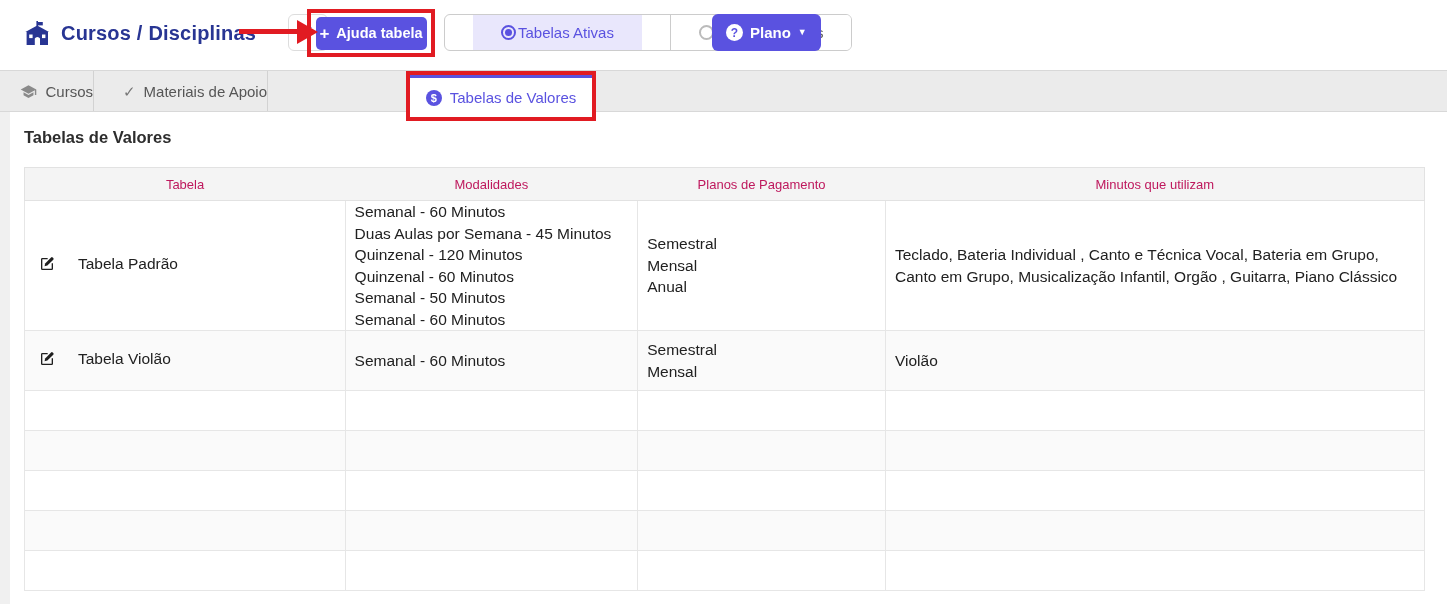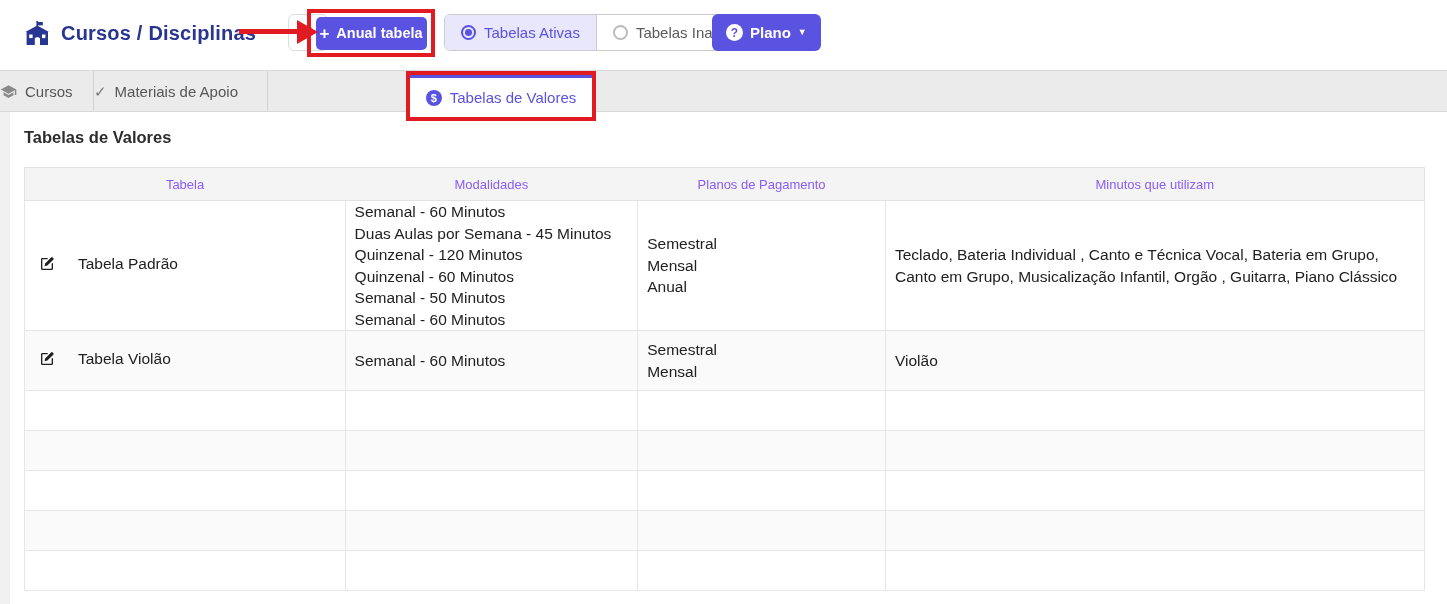--- a/index.html
+++ b/index.html
@@ -28,41 +28,41 @@
                 border:4px solid var(--annotation-red,#e11b22); z-index:4;
                 display:flex; align-items:center; justify-content:center; }
   .btn-primary { background:var(--accent,#5a52e0); color:#fff; border:none; border-radius:5px;
                  font-family:inherit; font-size:14.5px; font-weight:bold; cursor:pointer;
                  display:flex; align-items:center; justify-content:center; }
   .new-table-btn { width:111px; height:33px; gap:7px; }
   .plus-glyph { font-size:17px; font-weight:bold; line-height:1; }
 
   .toggle-group { position:absolute; left:444px; top:14px; height:37px; display:flex;
                   border:1px solid #ccc; border-radius:6px; overflow:hidden; background:#fff; }
-  .toggle-seg { display:flex; align-items:center; gap:8px; padding:0 16px; font-size:15px;
-                border:none; background:#fff; font-family:inherit; cursor:pointer; color:#5a5a5a; }
+  .toggle-seg { display:flex; align-items:center; gap:2px; padding:0 28px; font-size:15px;
+                border:none; background:#fff; font-family:inherit; cursor:pointer; color:#5a5a5a;margin-left:28px; }
   .toggle-seg.on { background:var(--lavender,#e9e7fc); color:var(--accent,#5a52e0); font-weight:500; }
   .toggle-seg + .toggle-seg { border-left:1px solid #ccc; }
   .radio { width:15px; height:15px; border-radius:50%; display:inline-block; position:relative; flex:0 0 auto; }
   .radio.on { border:2px solid var(--accent,#5a52e0); }
   .radio.on::after { content:""; position:absolute; left:2px; top:2px; width:7px; height:7px;
                      border-radius:50%; background:var(--accent,#5a52e0); }
   .radio.off { border:2px solid #bbb; }
 
   .help-btn { position:absolute; left:712px; top:14px; height:37px; padding:0 14px; gap:7px;
               font-size:15px; border-radius:6px; }
   .qmark-circle { width:17px; height:17px; border-radius:50%; background:#fff; color:var(--accent,#5a52e0);
                   font-size:12px; font-weight:bold; display:flex; align-items:center; justify-content:center; }
   .caret { font-size:9px; line-height:1; }
 
   
   .tabbar { position:absolute; left:0; top:70px; width:100%; height:42px; background:#ebebeb;
             border-top:1px solid #d8d8d8; border-bottom:1px solid #d8d8d8; }
   .tabs-row { display:flex; height:100%; }
-  .tab { display:flex; align-items:center; justify-content:flex-start; gap:8px; height:100%;
+  .tab { display:flex; align-items:center; justify-content:flex-end; gap:8px; height:100%;
          font-size:15px; color:#565656; border-right:1px solid #d2d2d2; cursor:pointer; }
   .tab-cursos { width:94px; } .tab-materiais { width:174px; } .tab-plano { width:140px; }
   .tab-ico { width:17px; height:17px; fill:#8a8a8a; flex:0 0 auto; }
   .check-glyph { color:#777; font-size:15px; line-height:1; }
 
   .redbox-tab { position:absolute; left:406px; top:0; z-index:6;
                 border:4px solid var(--annotation-red,#e11b22); }
   .tab-active { width:182px; height:42px; background:#fff; border-top:3px solid var(--accent,#5a52e0);
                 display:flex; align-items:center; justify-content:center; gap:8px;
                 color:var(--accent,#5a52e0); font-size:15px; cursor:pointer; }
@@ -71,21 +71,21 @@
                    justify-content:center; flex:0 0 auto; }
 
   
   .main { position:absolute; left:0; top:112px; width:100%; height:492px; background:#fff;
           padding:16px 22px 0 24px; }
   .left-gutter { position:absolute; left:0; top:112px; width:10px; height:492px; background:#f0f0f0; z-index:3; }
   .section-title { font-size:16.5px; font-weight:bold; color:#2d2d2d; height:20px; margin-bottom:19px; }
 
   table.values { width:1401px; border-collapse:collapse; table-layout:fixed; }
   col.c1{width:22.9%;} col.c2{width:20.9%;} col.c3{width:17.7%;} col.c4{width:38.5%;}
-  thead th { height:33px; background:#f4f4f4; font-size:13px; font-weight:400; color:#8b5cf6;
+  thead th { height:33px; background:#f4f4f4; font-size:13px; font-weight:400; color:#be185d;
              text-align:center; border-top:1px solid #e2e2e2; border-bottom:1px solid #e2e2e2; }
   thead th:first-child { border-left:1px solid #e2e2e2; }
   thead th:last-child  { border-right:1px solid #e2e2e2; }
   tbody td { border:1px solid #e6e6e6; vertical-align:middle; font-size:15.5px; color:#212121;
              padding-left:9px; padding-right:8px; line-height:21.5px; }
   tbody td:first-child { padding-left:14px; }
   tbody tr:nth-child(even) { background:#fafafa; }
   tr.r1 { height:129px; } tr.r2 { height:40px; } tr.r3 { height:60px; } tr.empty { height:40px; }
   .namecell { display:inline-flex; align-items:center; gap:23px; }
   .edit-ico { width:16px; height:16px; fill:#1f1f1f; cursor:pointer; flex:0 0 auto; }
@@ -115,21 +115,21 @@
 
     <button class="mini-btn"></button>
     <span class="partial-icon"></span>
 
     <span class="annot-arrow-line"></span>
     <span class="annot-arrow-head"></span>
 
     <div class="redbox-btn">
       <button class="btn-primary new-table-btn">
         <span class="plus-glyph">+</span>
-        <span>Anual tabela</span>
+        <span>Ajuda tabela</span>
       </button>
     </div>
 
     <div class="toggle-group">
       <button class="toggle-seg on">
         <span class="radio on"></span>
         <span>Tabelas Ativas</span>
       </button>
       <button class="toggle-seg">
         <span class="radio off"></span>

